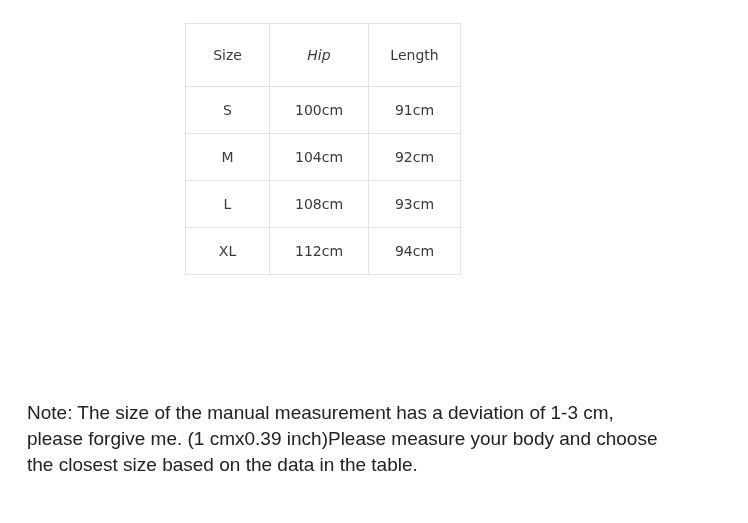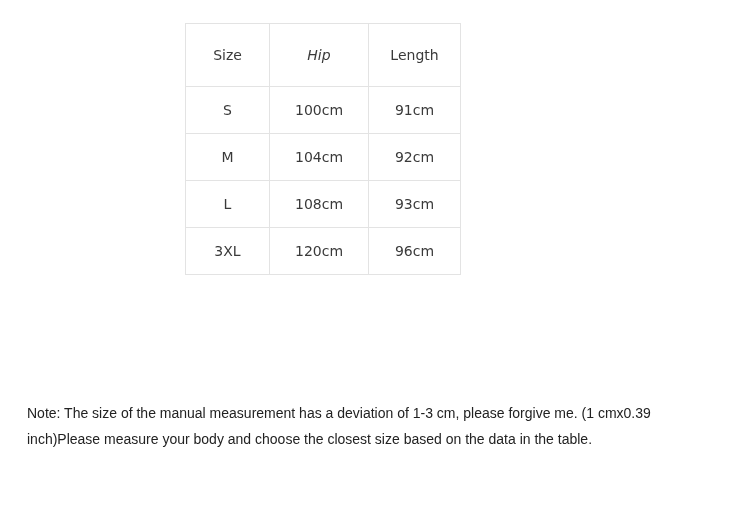--- a/index.html
+++ b/index.html
@@ -35,21 +35,21 @@
     .size-table td { height: 46px; }
     .col-size { width: 83px; }
     .col-hip { width: 98px; font-style: italic; }
     .col-length { width: 91px; }
     .note {
       position: absolute;
       left: 27px;
       top: 400px;
       width: 640px;
       font-family: "Liberation Sans", sans-serif;
-      font-size: 14px;
+      font-size: 19px;
       line-height: 26px;
       color: #222222;
       margin: 0;
     }
   </style>
 </head>
 <body>
 
 <table class="size-table">
   <thead>
@@ -69,20 +69,20 @@
       <td>M</td>
       <td>104cm</td>
       <td>92cm</td>
     </tr>
     <tr>
       <td>L</td>
       <td>108cm</td>
       <td>93cm</td>
     </tr>
     <tr>
-      <td>3XL</td>
-      <td>120cm</td>
-      <td>96cm</td>
+      <td>XL</td>
+      <td>112cm</td>
+      <td>94cm</td>
     </tr>
   </tbody>
 </table>
 
 <p class="note">Note: The size of the manual measurement has a deviation of 1-3 cm, please forgive me. (1 cmx0.39 inch)Please measure your body and choose the closest size based on the data in the table.</p>
 
 </body></html>

